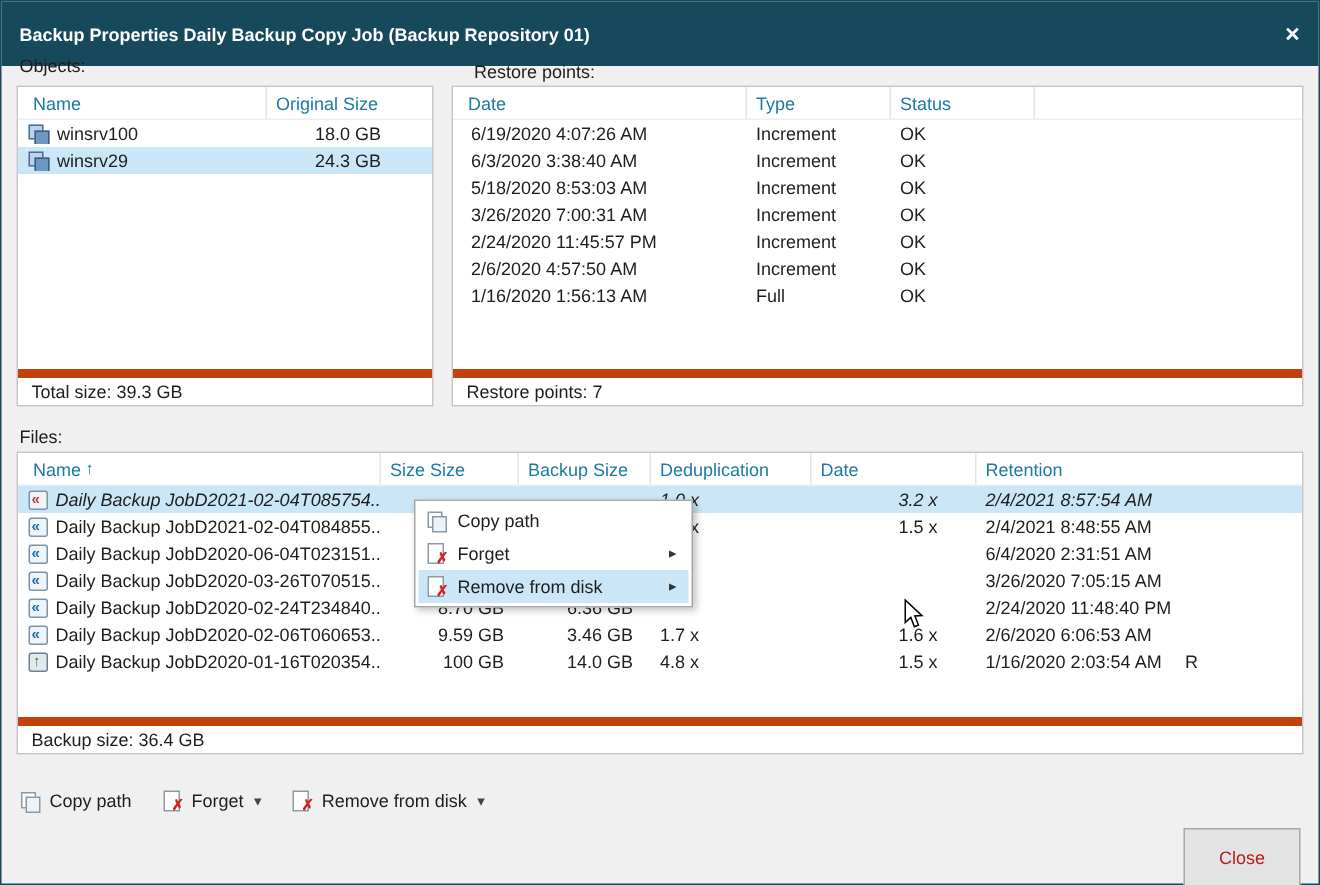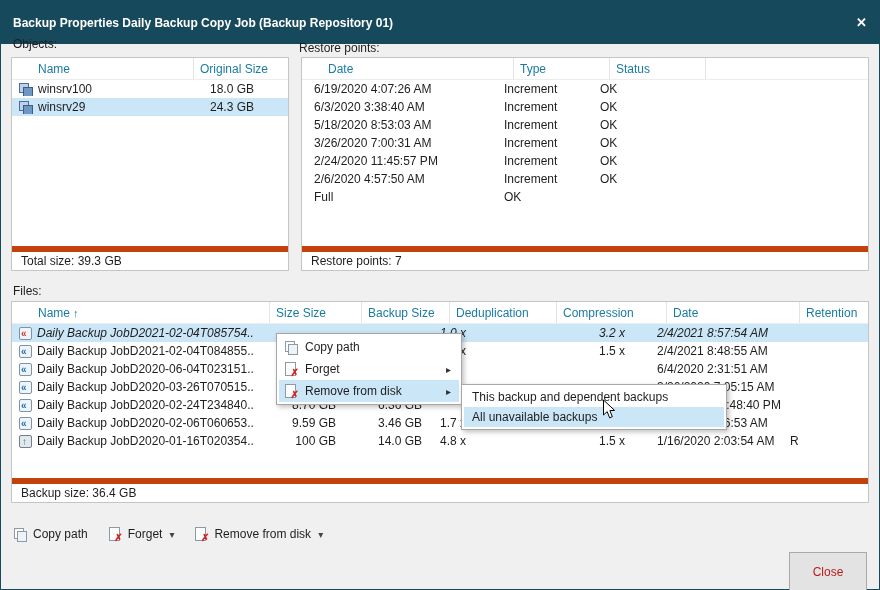--- a/index.html
+++ b/index.html
@@ -18,30 +18,30 @@
   .titlebar {
     position:absolute; left:0; top:0; right:0; height:43px;
     background:#17495c; color:#fff; display:flex; align-items:center;
     padding:0 12px; font-weight:bold;
   }
   .titlebar .close-x { margin-left:auto; font-size:13px; cursor:default; }
 
   
   .group-label { position:absolute; color:#1e1e1e; }
   #objects-label { left:12px; top:36px; }
-  #restore-label { left:298px; top:40px; }
+  #restore-label { left:315px; top:40px; }
   #files-label   { left:12px; top:283px; }
 
   
   .panel { position:absolute; background:#fff; border:1px solid #c5c5c5; overflow:hidden; }
   #objects-panel { left:10px; top:56px; width:278px; height:214px; }
   #restore-panel { left:300px; top:56px; width:568px; height:214px; }
   #files-panel   { left:10px; top:300px; width:858px; height:202px; }
 
-  .thead { display:grid; height:22px; align-items:center; color:#1b7ba3; border-bottom:1px solid #ededed;padding-left:16px; }
+  .thead { display:grid; height:22px; align-items:center; color:#1b7ba3; border-bottom:1px solid #ededed; }
   .thead .th { padding-left:6px; height:100%; display:flex; align-items:center; border-right:1px solid #e4e4e4; overflow:hidden; white-space:nowrap; }
   .thead .th:last-child { border-right:none; }
   .thead .th:first-child { padding-left:10px; }
   .sort-arrow { margin-left:3px; color:#1b7ba3; font-size:11px; }
 
   .trow { display:grid; height:18px; align-items:center; white-space:nowrap; }
   .trow.selected { background:#cbe6f7; }
   .trow.italic { font-style:italic; }
   .td { overflow:hidden; white-space:nowrap; padding-left:6px; }
   .name-cell { display:flex; align-items:center; gap:5px; padding-left:7px; }
@@ -187,39 +187,39 @@
           <div class="td">OK</div>
           <div class="td"></div>
         </div>
         <div class="trow restore-grid">
           <div class="td">2/6/2020 4:57:50 AM</div>
           <div class="td">Increment</div>
           <div class="td">OK</div>
           <div class="td"></div>
         </div>
         <div class="trow restore-grid">
+          <div class="td">1/16/2020 1:56:13 AM</div>
           <div class="td">Full</div>
           <div class="td">OK</div>
           <div class="td"></div>
         </div>
       </div>
     <div class="panel-footer">Restore points: 7</div>
   </div>
 
   <div class="group-label" id="files-label">Files:</div>
   <div class="panel" id="files-panel">
     <div class="thead files-grid">
       <div class="th">
         <span>Name</span>
         <span class="sort-arrow">↑</span>
       </div>
       <div class="th">Size Size</div>
       <div class="th">Backup Size</div>
       <div class="th">Deduplication</div>
-      <div class="th">Compression</div>
       <div class="th">Date</div>
       <div class="th">Retention</div>
     </div>
     <div>
         <div class="trow files-grid selected italic">
           <div class="td name-cell">
             <span class="file-icon icon-increment-red"></span>
             <span>Daily Backup JobD2021-02-04T085754...</span>
           </div>
           <div class="td"></div>
@@ -314,28 +314,20 @@
         <span class="ico forget-icon"></span>
         <span>Forget</span>
         <span class="menu-arrow">▸</span>
       </div>
       <div class="menu-item highlighted">
         <span class="ico remove-icon"></span>
         <span>Remove from disk</span>
         <span class="menu-arrow">▸</span>
       </div>
     </div>
-  <div class="submenu">
-      <div class="menu-item">
-        <span>This backup and dependent backups</span>
-      </div>
-      <div class="menu-item highlighted">
-        <span>All unavailable backups</span>
-      </div>
-    </div>
 
   <div class="toolbar">
       <div class="tool-btn">
         <span class="ico copy-icon"></span>
         <span>Copy path</span>
       </div>
       <div class="tool-btn">
         <span class="ico forget-icon"></span>
         <span>Forget</span>
         <span class="tool-chevron">▾</span>

